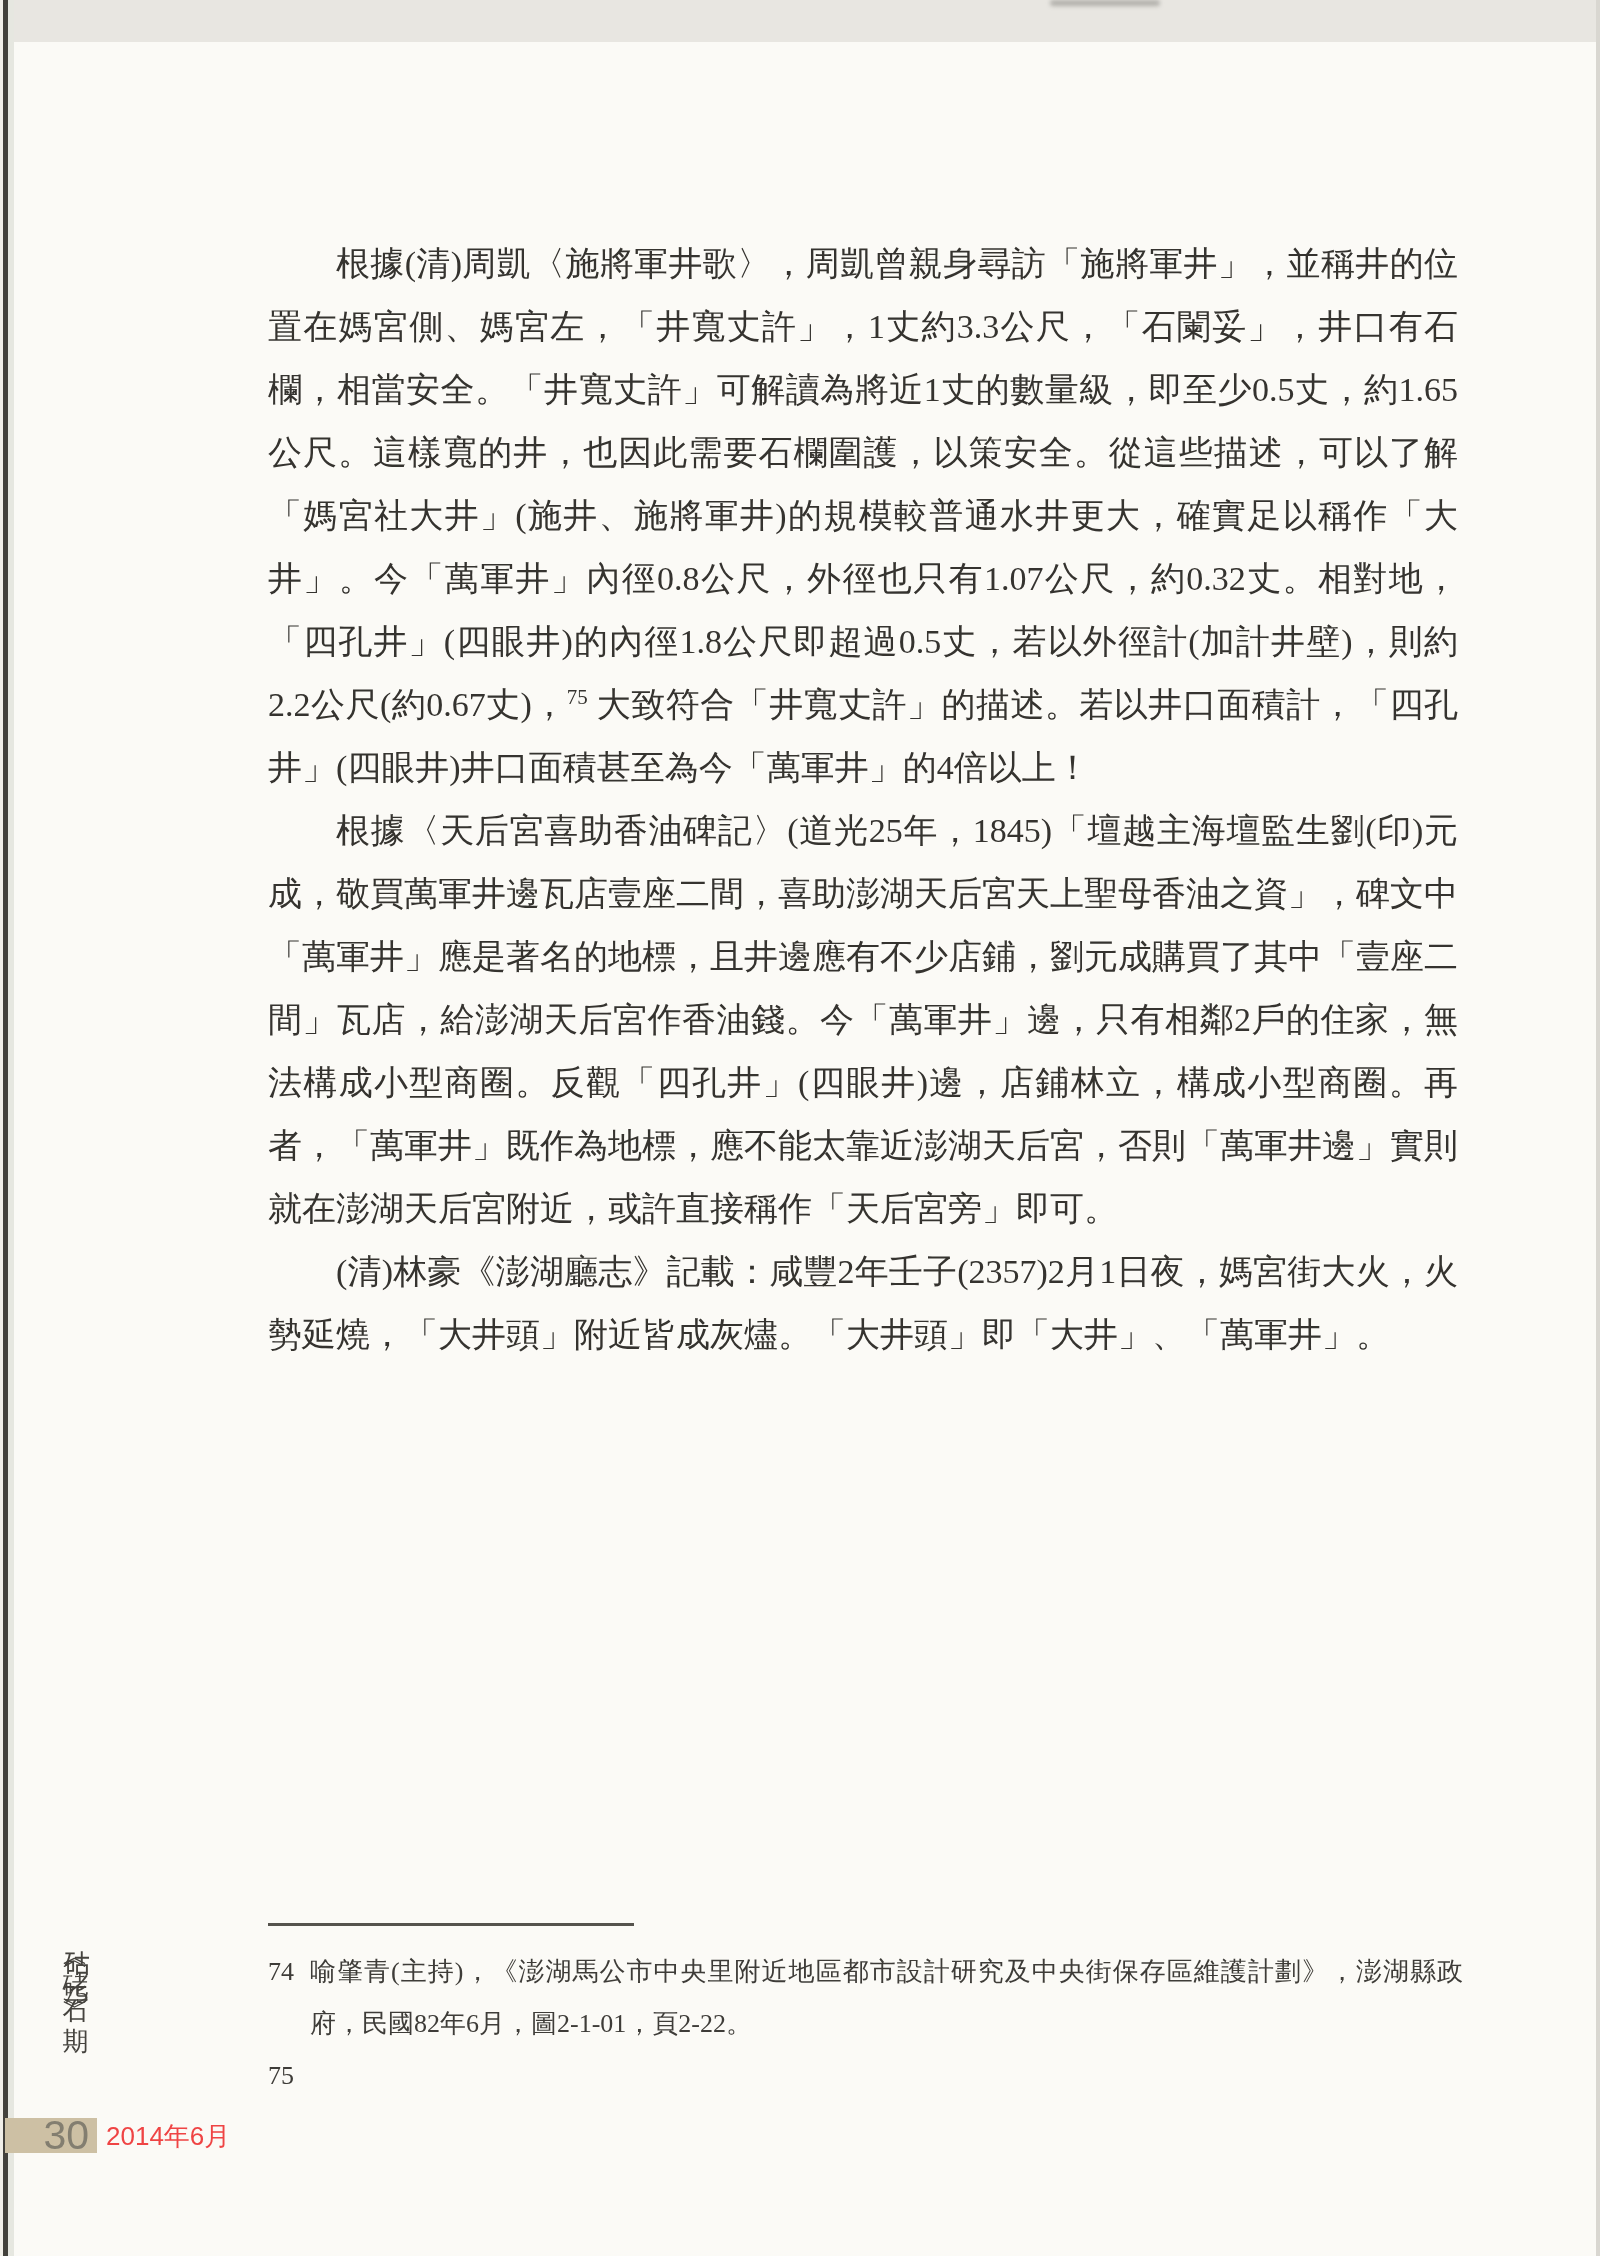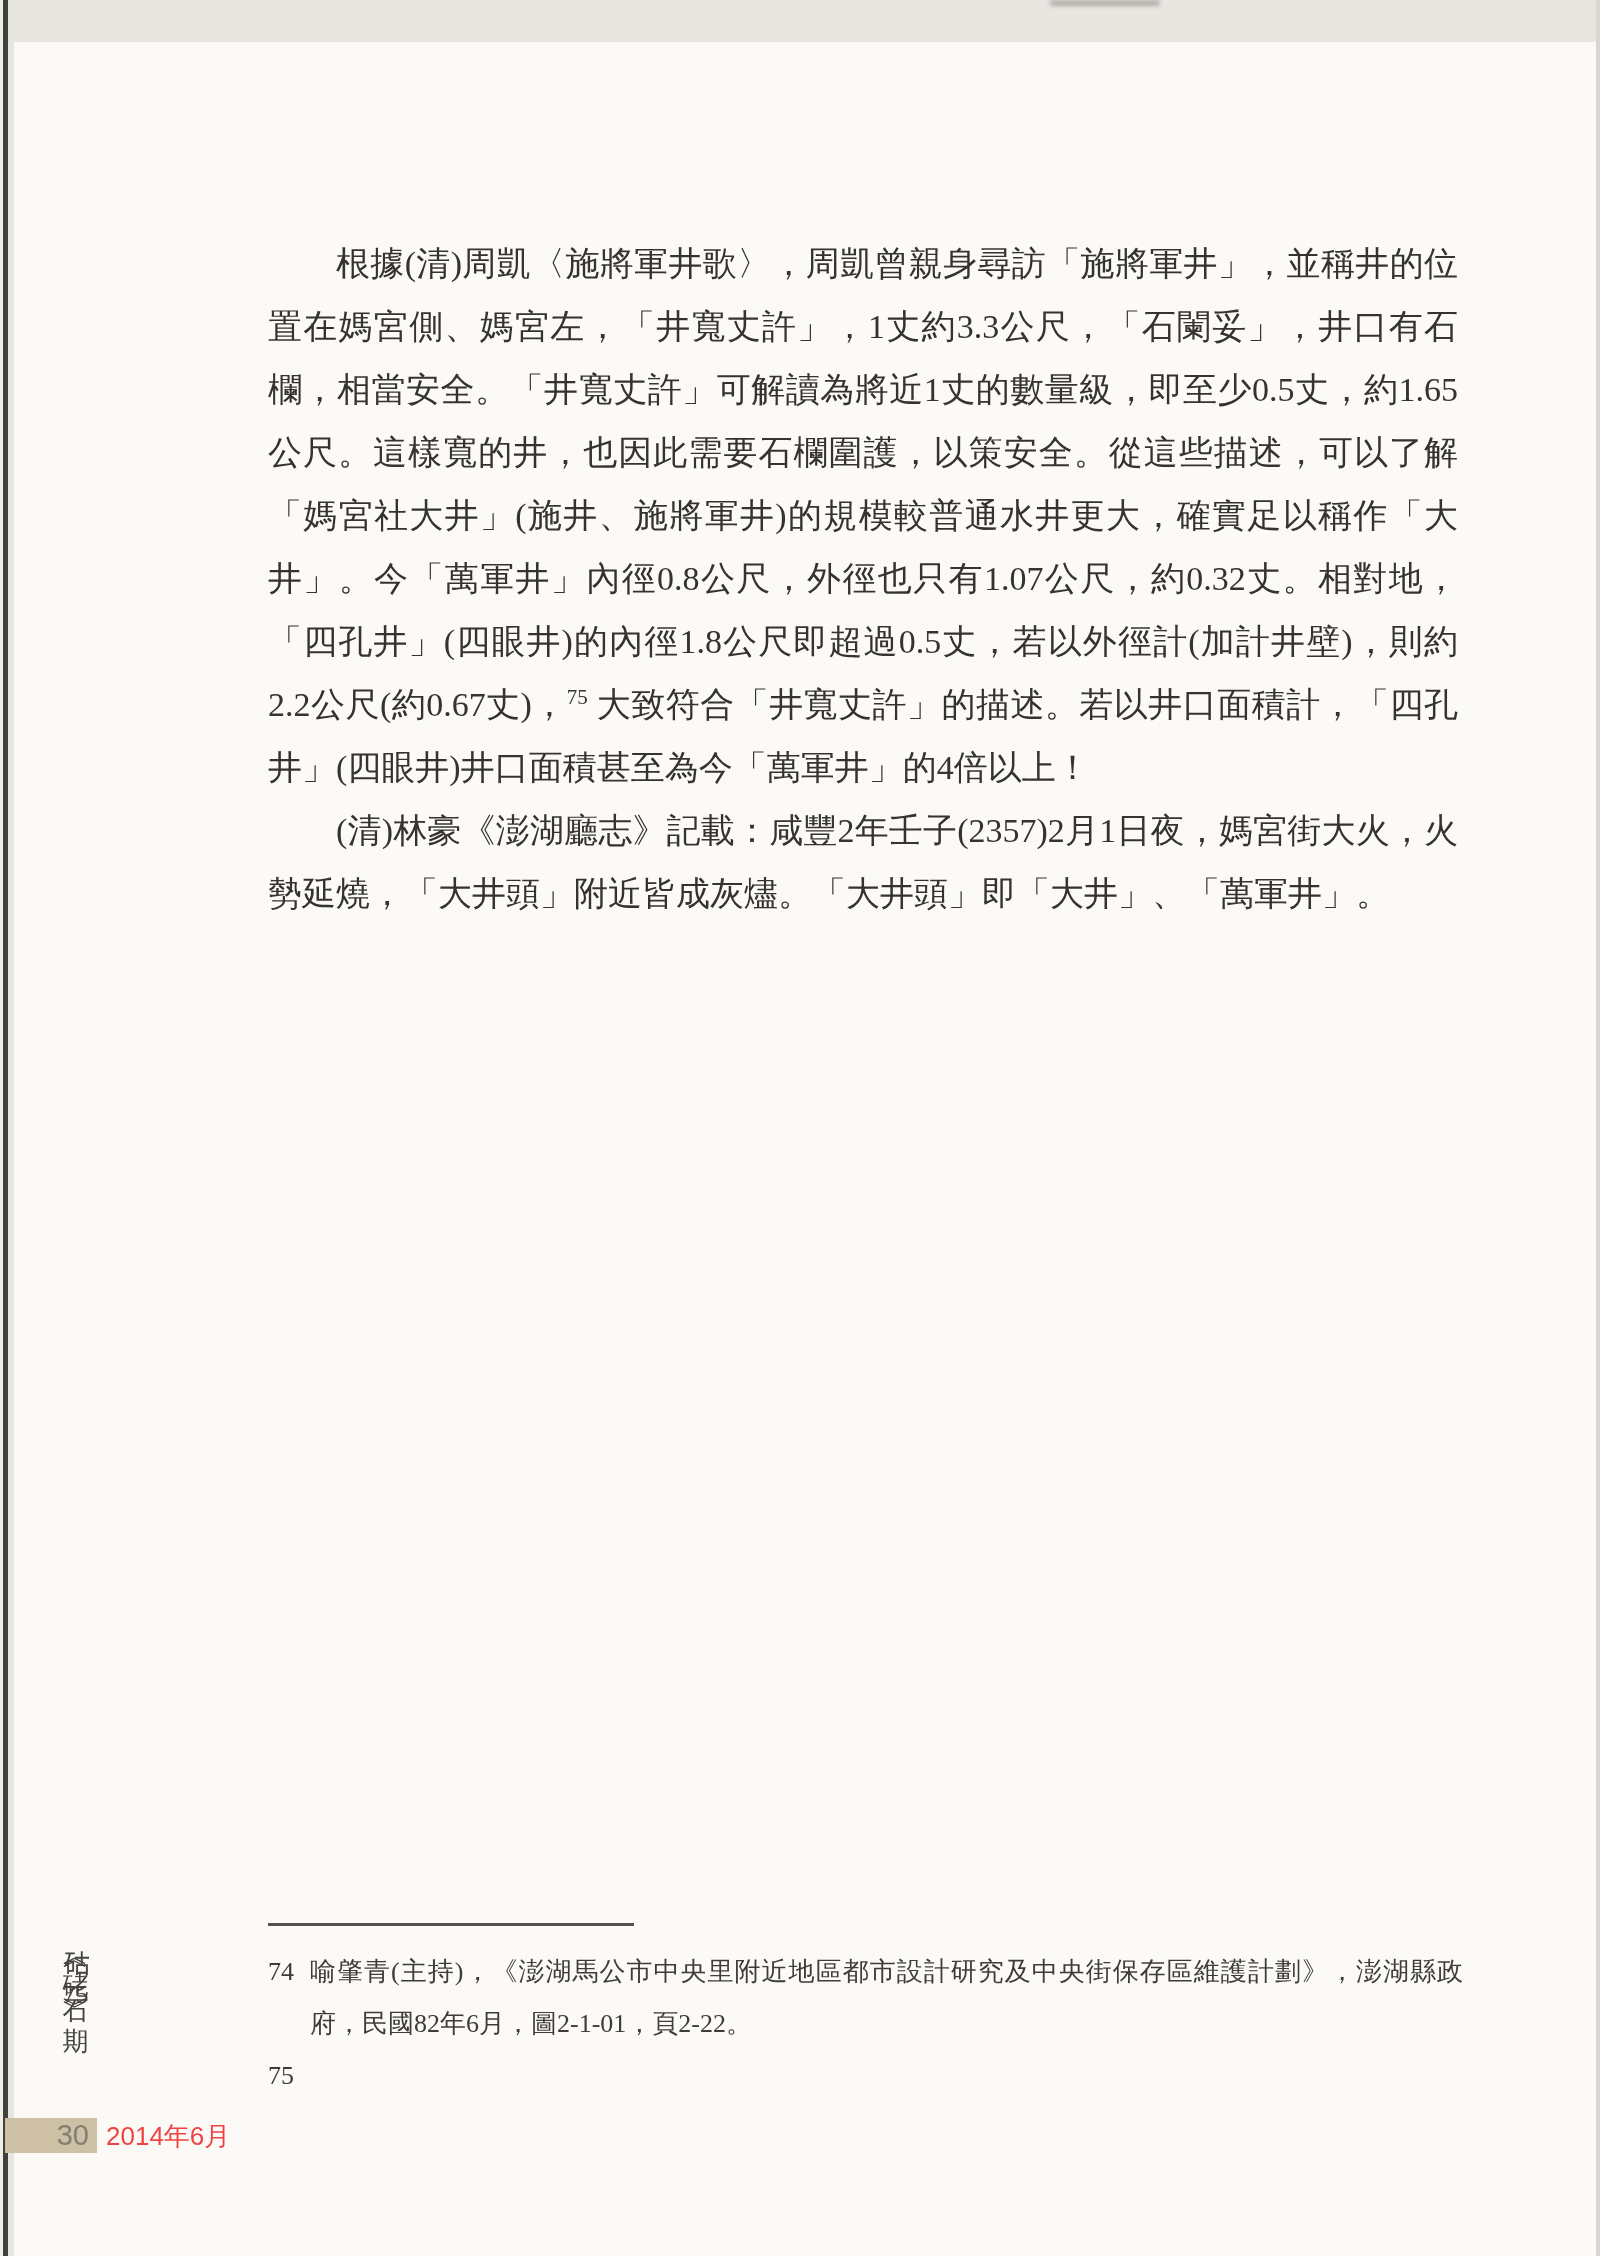--- a/index.html
+++ b/index.html
@@ -72,21 +72,21 @@
     font-size:26px;letter-spacing:1px;color:#45433e;
     line-height:34px;
   }
   .issue-num{
     text-combine-upright:all;
   }
   .page-badge{
     position:absolute;left:5px;top:2118px;width:92px;height:35px;
     background:#cdc0a4;
     font-family:"Liberation Sans","DejaVu Sans",sans-serif;
-    font-size:29px;color:#837e70;
+    font-size:41px;color:#837e70;
     text-align:right;
     line-height:35px;
     padding-right:8px;
     box-sizing:border-box;
     padding-left:32px;
   }
   .page-date{
     position:absolute;left:106px;top:2120px;height:32px;
     font-family:"Liberation Sans","DejaVu Sans",sans-serif;
     font-size:26px;color:#ef4444;line-height:32px;
@@ -97,20 +97,21 @@
 
 <div class="top-band"></div>
 <div class="top-smudge"></div>
 <div class="spine-shadow"></div>
 <div class="spine-line"></div>
 <div class="spine-light"></div>
 <div class="right-edge"></div>
 
 <div class="text-block">
   <p><span>根據(清)周凱〈施將軍井歌〉，周凱曾親身尋訪「施將軍井」，並稱井的位置在媽宮側、媽宮左，「井寬丈許」，1丈約3.3公尺，「石闌妥」，井口有石欄，相當安全。「井寬丈許」可解讀為將近1丈的數量級，即至少0.5丈，約1.65公尺。這樣寬的井，也因此需要石欄圍護，以策安全。從這些描述，可以了解「媽宮社大井」(施井、施將軍井)的規模較普通水井更大，確實足以稱作「大井」。今「萬軍井」內徑0.8公尺，外徑也只有1.07公尺，約0.32丈。相對地，「四孔井」(四眼井)的內徑1.8公尺即超過0.5丈，若以外徑計(加計井壁)，則約2.2公尺(約0.67丈)，</span><sup>75</sup><span> 大致符合「井寬丈許」的描述。若以井口面積計，「四孔井」(四眼井)井口面積甚至為今「萬軍井」的4倍以上！</span></p>
+  <p><span>根據〈天后宮喜助香油碑記〉(道光25年，1845)「壇越主海壇監生劉(印)元成，敬買萬軍井邊瓦店壹座二間，喜助澎湖天后宮天上聖母香油之資」，碑文中「萬軍井」應是著名的地標，且井邊應有不少店鋪，劉元成購買了其中「壹座二間」瓦店，給澎湖天后宮作香油錢。今「萬軍井」邊，只有相鄰2戶的住家，無法構成小型商圈。反觀「四孔井」(四眼井)邊，店鋪林立，構成小型商圈。再者，「萬軍井」既作為地標，應不能太靠近澎湖天后宮，否則「萬軍井邊」實則就在澎湖天后宮附近，或許直接稱作「天后宮旁」即可。</span></p>
   <p><span>(清)林豪《澎湖廳志》記載：咸豐2年壬子(2357)2月1日夜，媽宮街大火，火勢延燒，「大井頭」附近皆成灰燼。「大井頭」即「大井」、「萬軍井」。</span></p>
 </div>
 
 <div class="fn-rule"></div>
 <div class="footnotes">
   <div class="footnote">
     <span class="fn-num">74</span>
     <span>喻肇青(主持)，《澎湖馬公市中央里附近地區都市設計研究及中央街保存區維護計劃》，澎湖縣政府，民國82年6月，圖2-1-01，頁2-22。</span>
   </div>
   <div class="footnote">

